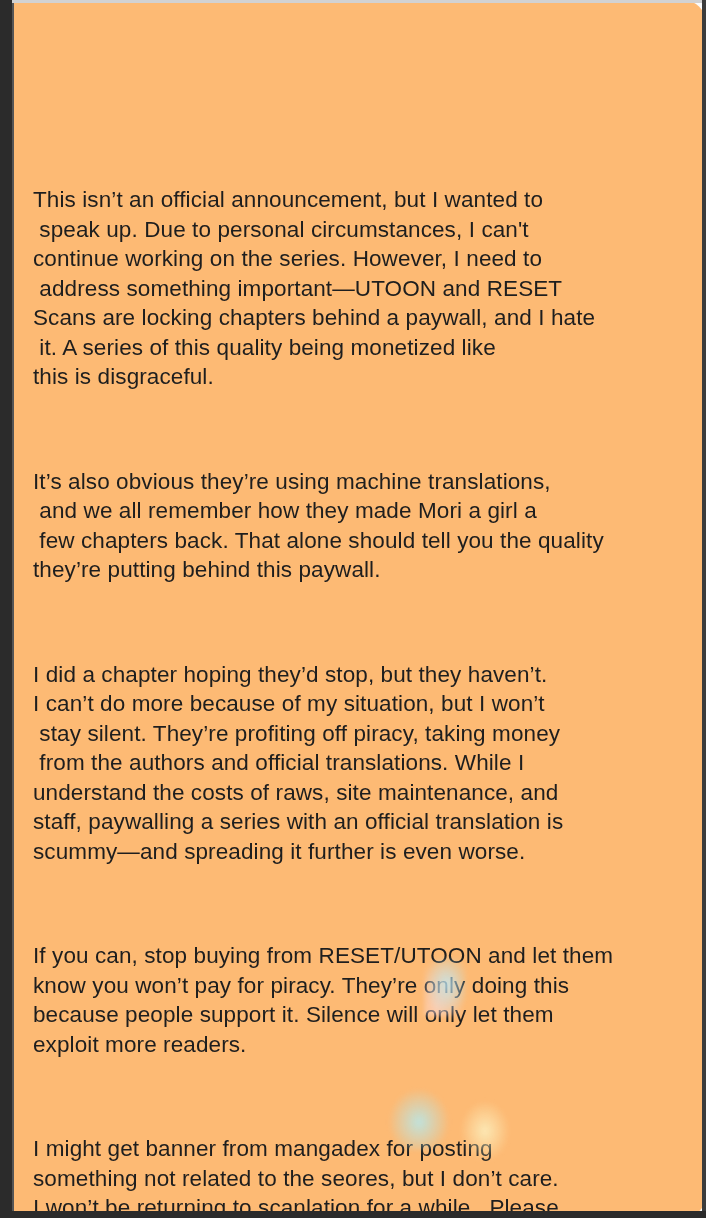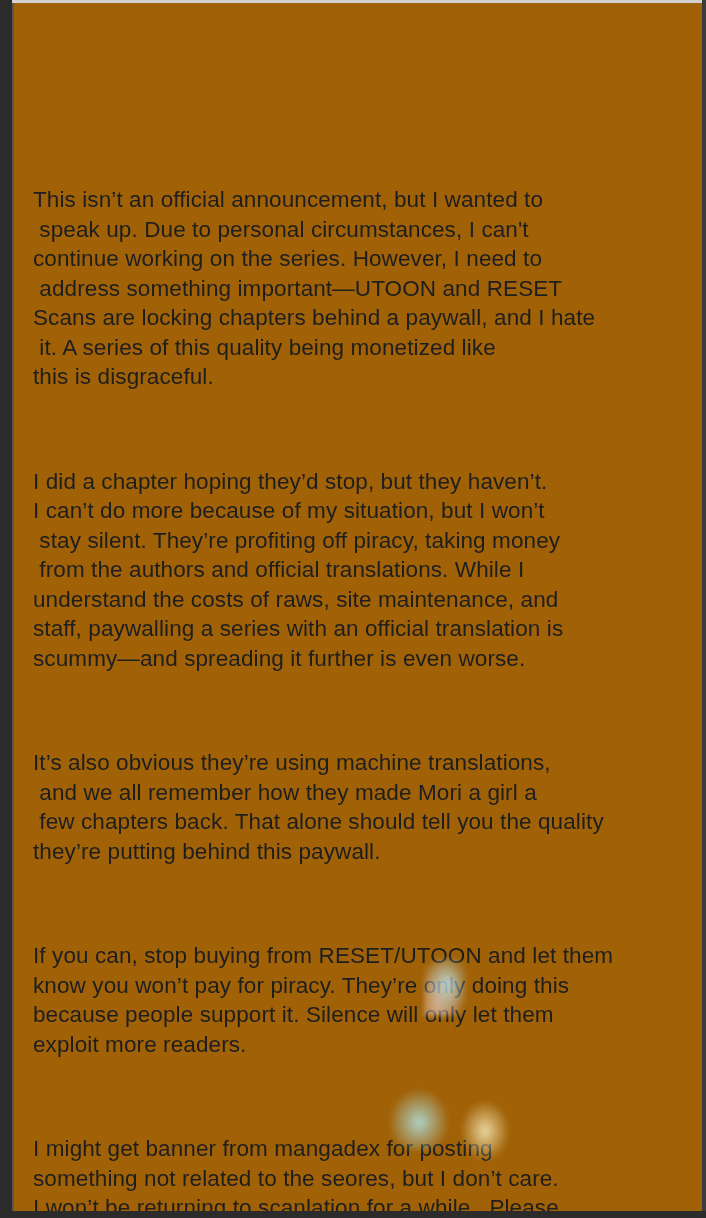--- a/index.html
+++ b/index.html
@@ -10,21 +10,22 @@
     width: 706px;
     height: 1218px;
     position: relative;
     overflow: hidden;
     background: #fbfbfb;
     font-family: "Liberation Sans", sans-serif;
   }
   .page {
     position: absolute;
     inset: 0;
-    background: #a16207;
+    background: #fdba74;
+    border-radius: 23px;
   }
   
   .left-bar {
     position: absolute;
     left: 0; top: 0; bottom: 0;
     width: 12px;
     background: #2b2b2b;
     border-right: 2px solid #555;
   }
   .top-line {
@@ -91,31 +92,31 @@
 <div class="page">
 
   <div class="note">
     <div class="para">This isn’t an official announcement, but I wanted to
  speak up. Due to personal circumstances, I can't
 continue working on the series. However, I need to
  address something important—UTOON and RESET
 Scans are locking chapters behind a paywall, and I hate
  it. A series of this quality being monetized like
 this is disgraceful.</div>
+    <div class="para">It’s also obvious they’re using machine translations,
+ and we all remember how they made Mori a girl a
+ few chapters back. That alone should tell you the quality
+they’re putting behind this paywall.</div>
     <div class="para">I did a chapter hoping they’d stop, but they haven’t.
 I can’t do more because of my situation, but I won’t
  stay silent. They’re profiting off piracy, taking money
  from the authors and official translations. While I
 understand the costs of raws, site maintenance, and
 staff, paywalling a series with an official translation is
 scummy—and spreading it further is even worse.</div>
-    <div class="para">It’s also obvious they’re using machine translations,
- and we all remember how they made Mori a girl a
- few chapters back. That alone should tell you the quality
-they’re putting behind this paywall.</div>
     <div class="para">If you can, stop buying from RESET/UTOON and let them
 know you won’t pay for piracy. They’re only doing this
 because people support it. Silence will only let them
 exploit more readers.</div>
     <div class="para">I might get banner from mangadex for posting
 something not related to the seores, but I don’t care.
 I won’t be returning to scanlation for a while.  Please
  don’t let their greed ruin on My Way to See Mom.</div>
     
   </div>

